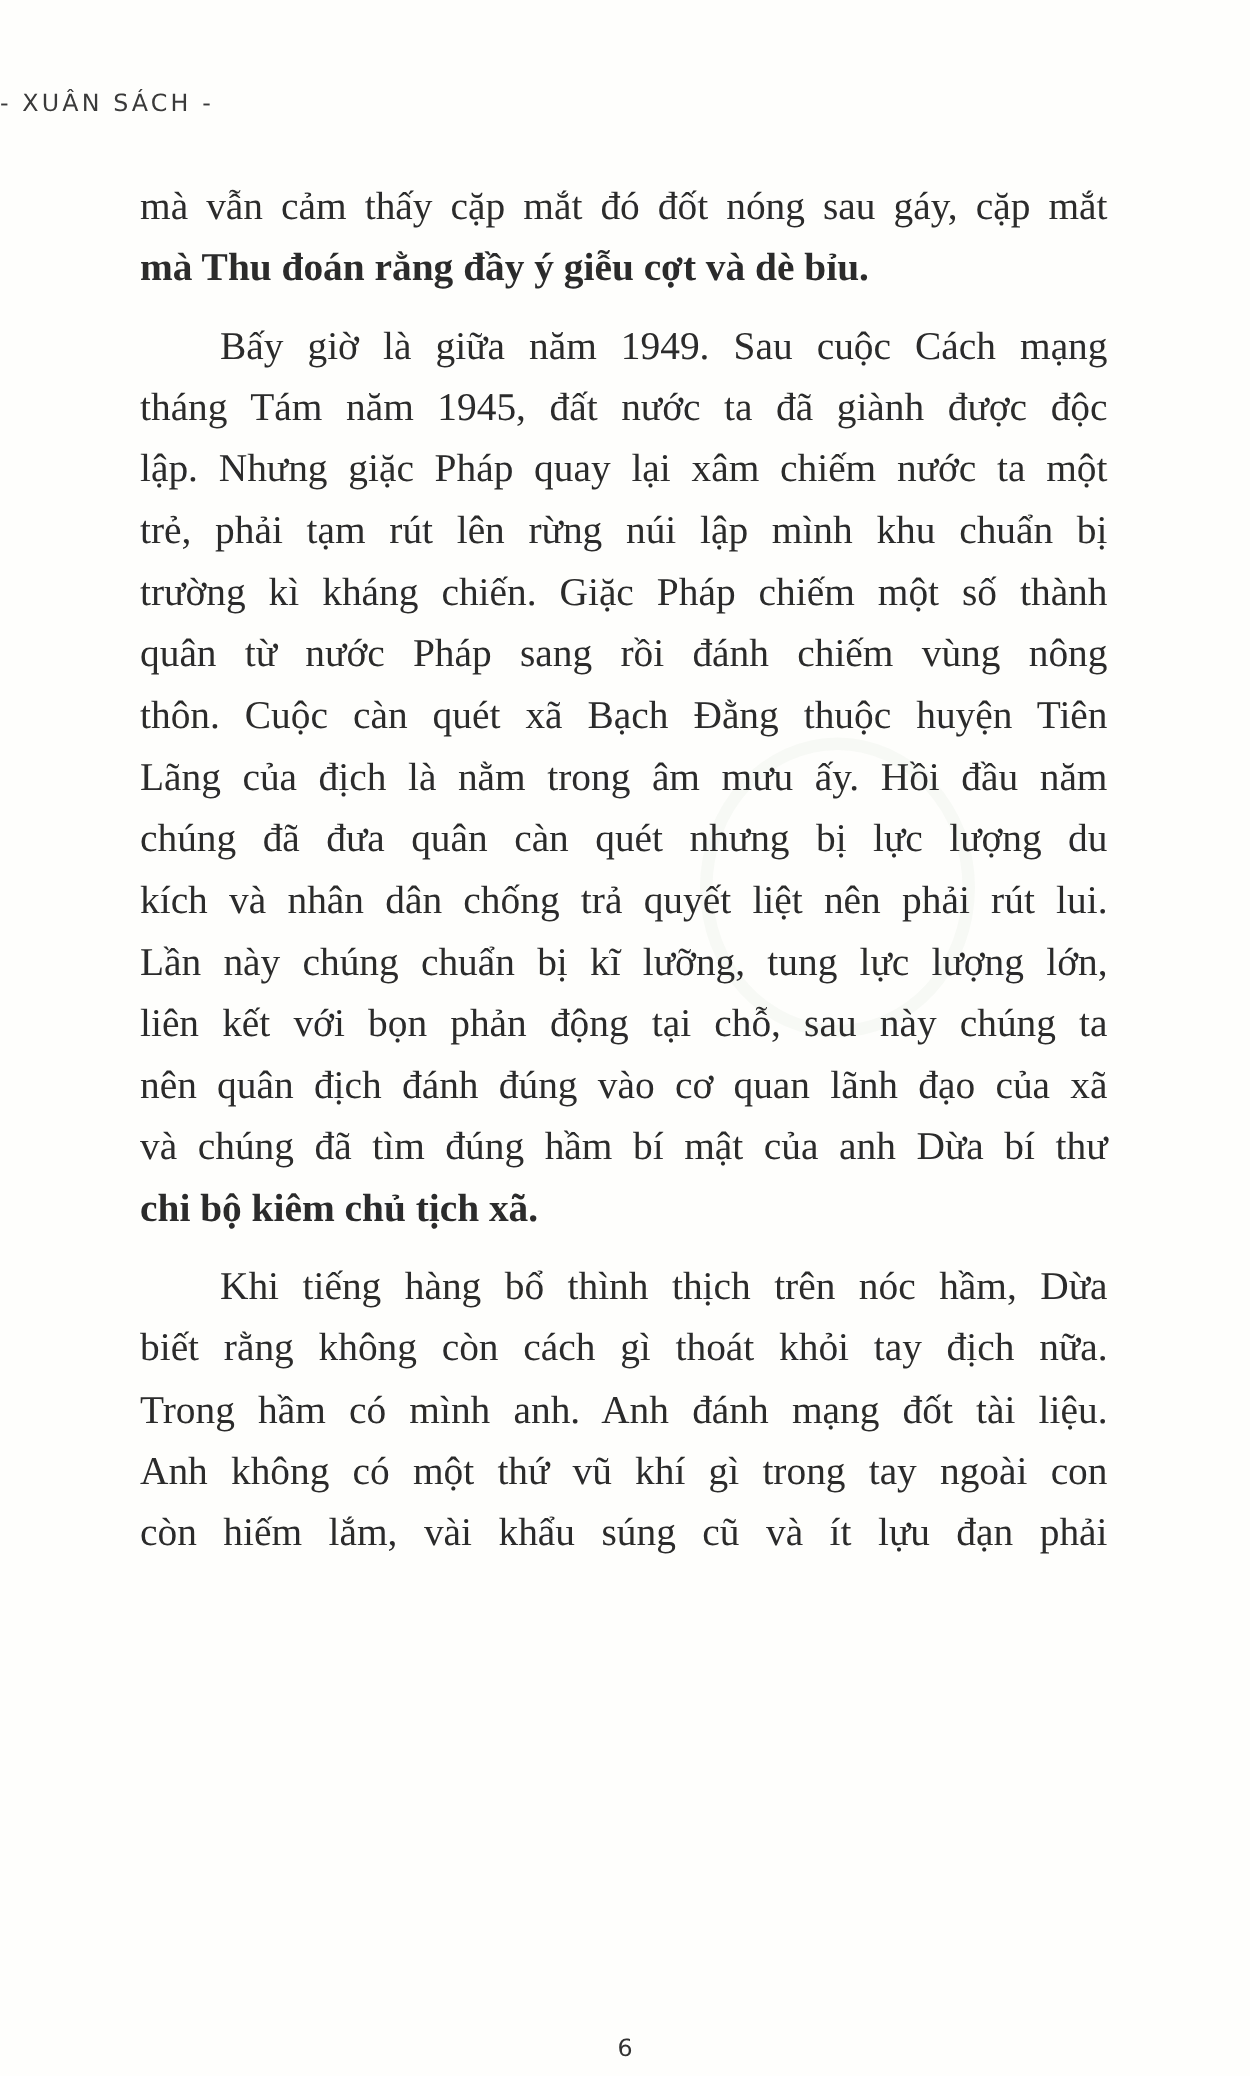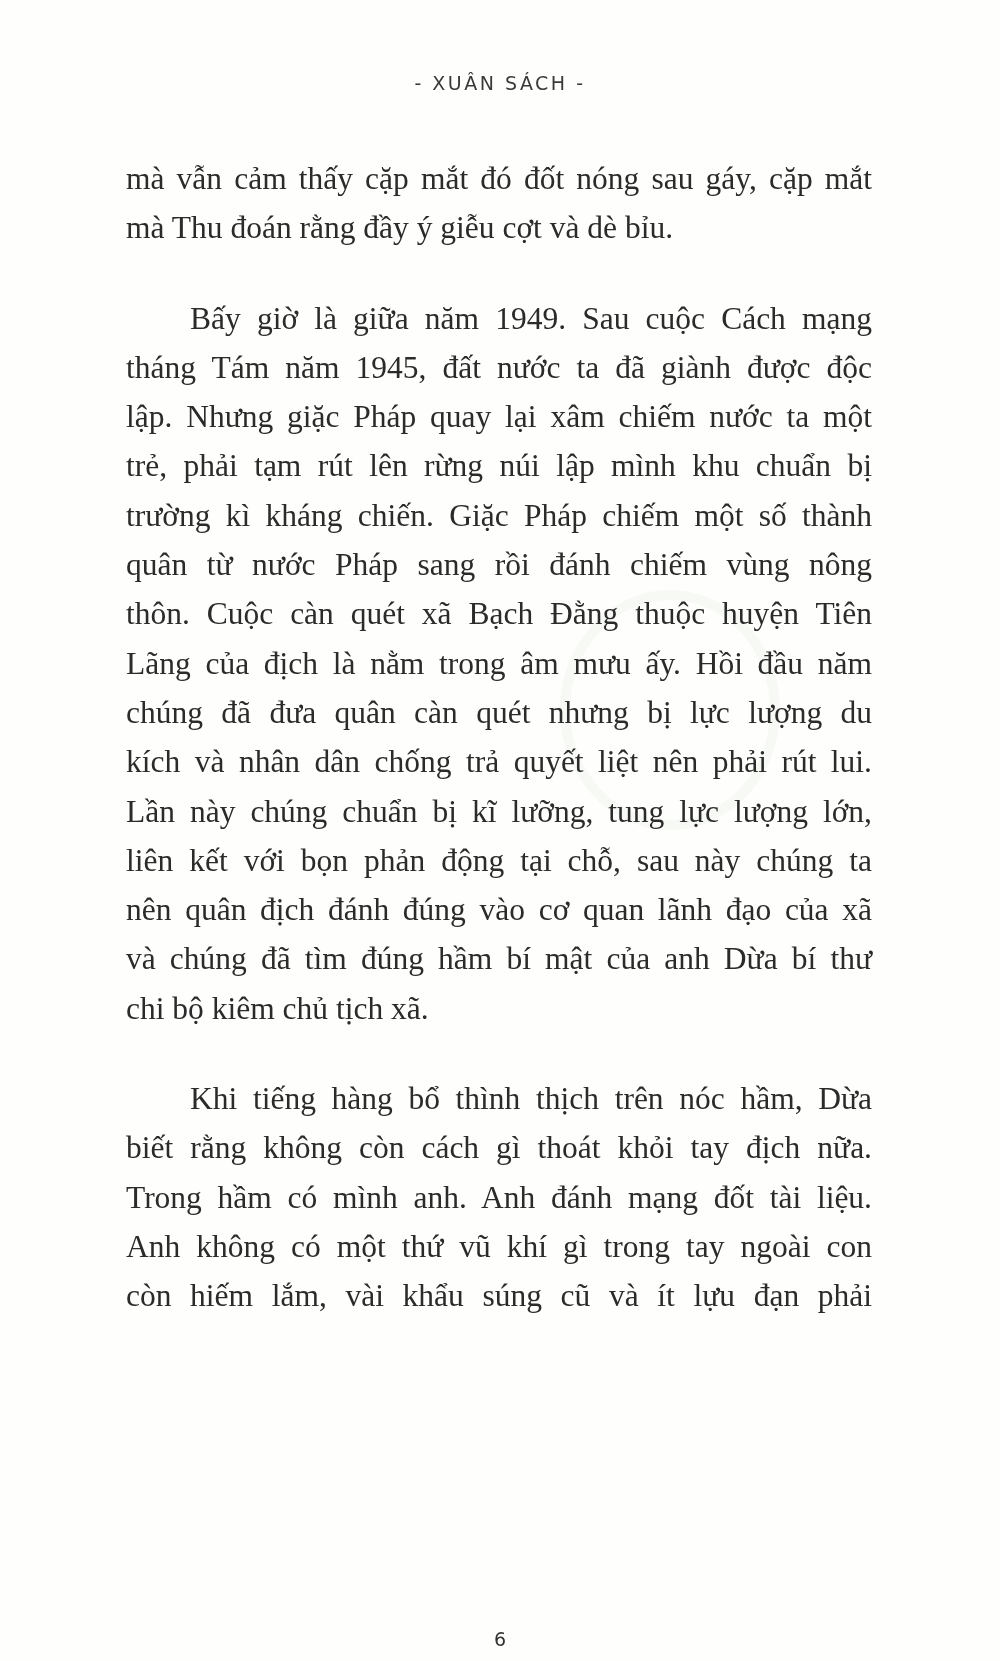--- a/index.html
+++ b/index.html
@@ -20,48 +20,48 @@
       left: 0; top: 0;
       width: 1000px;
       height: 1661px;
       background: #fefefc;
     }
     .running-header {
       position: absolute;
       top: 72px;
       left: 0;
       width: 1000px;
-      text-align: center;
       font-family: "DejaVu Sans", "Liberation Sans", sans-serif;
       font-size: 19px;
       letter-spacing: 2.5px;
       color: #3a3a3a;
     }
     .body-text {
       position: absolute;
       left: 112px;
       top: 140px;
       width: 774px;
     }
     .paragraph {
-      margin: 14px;
+      margin: 0;
       font-size: 31.5px;
       line-height: 49.3px;
       text-align: justify;
       text-align-last: left;
       hyphens: none;
     }
     .paragraph .line {
       display: block;
       white-space: nowrap;
       text-align-last: justify;
       text-align: justify;
     }
     .paragraph .line.last {
       text-align-last: left;
+      font-weight: bold;
     }
     .paragraph.indent .line:first-child {
       padding-left: 64px;
     }
     .para-gap {
       height: 13px;
     }
     .page-number {
       position: absolute;
       top: 1628px;

